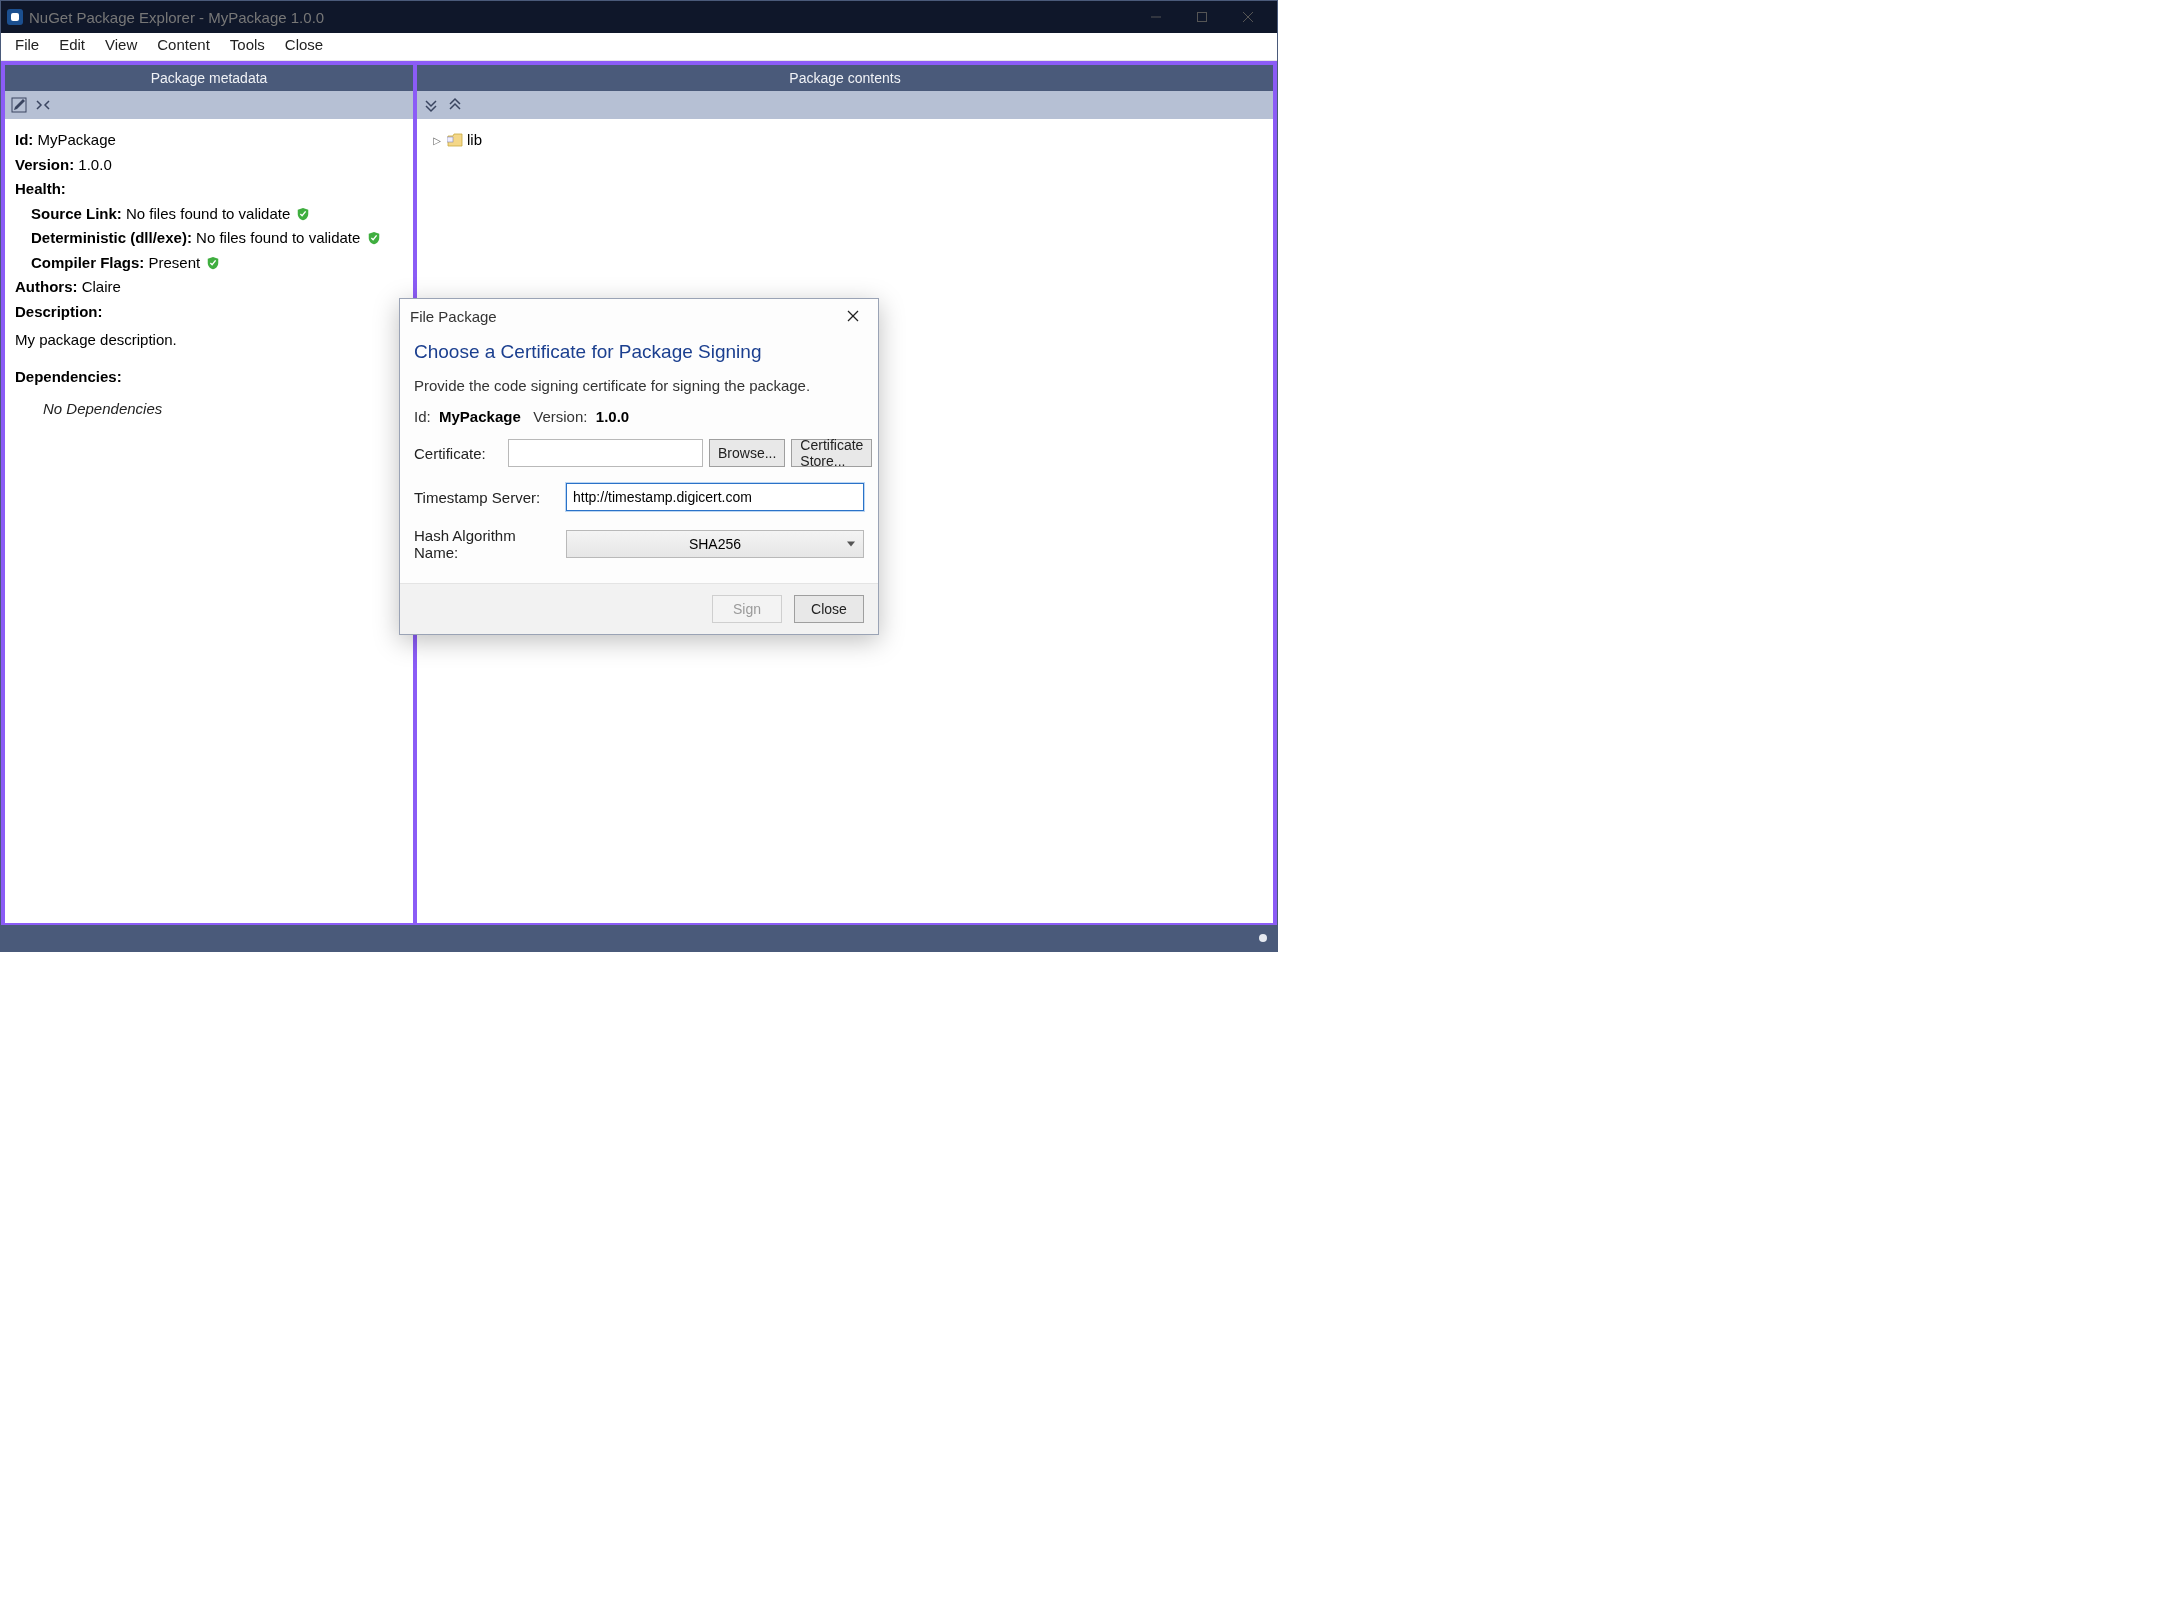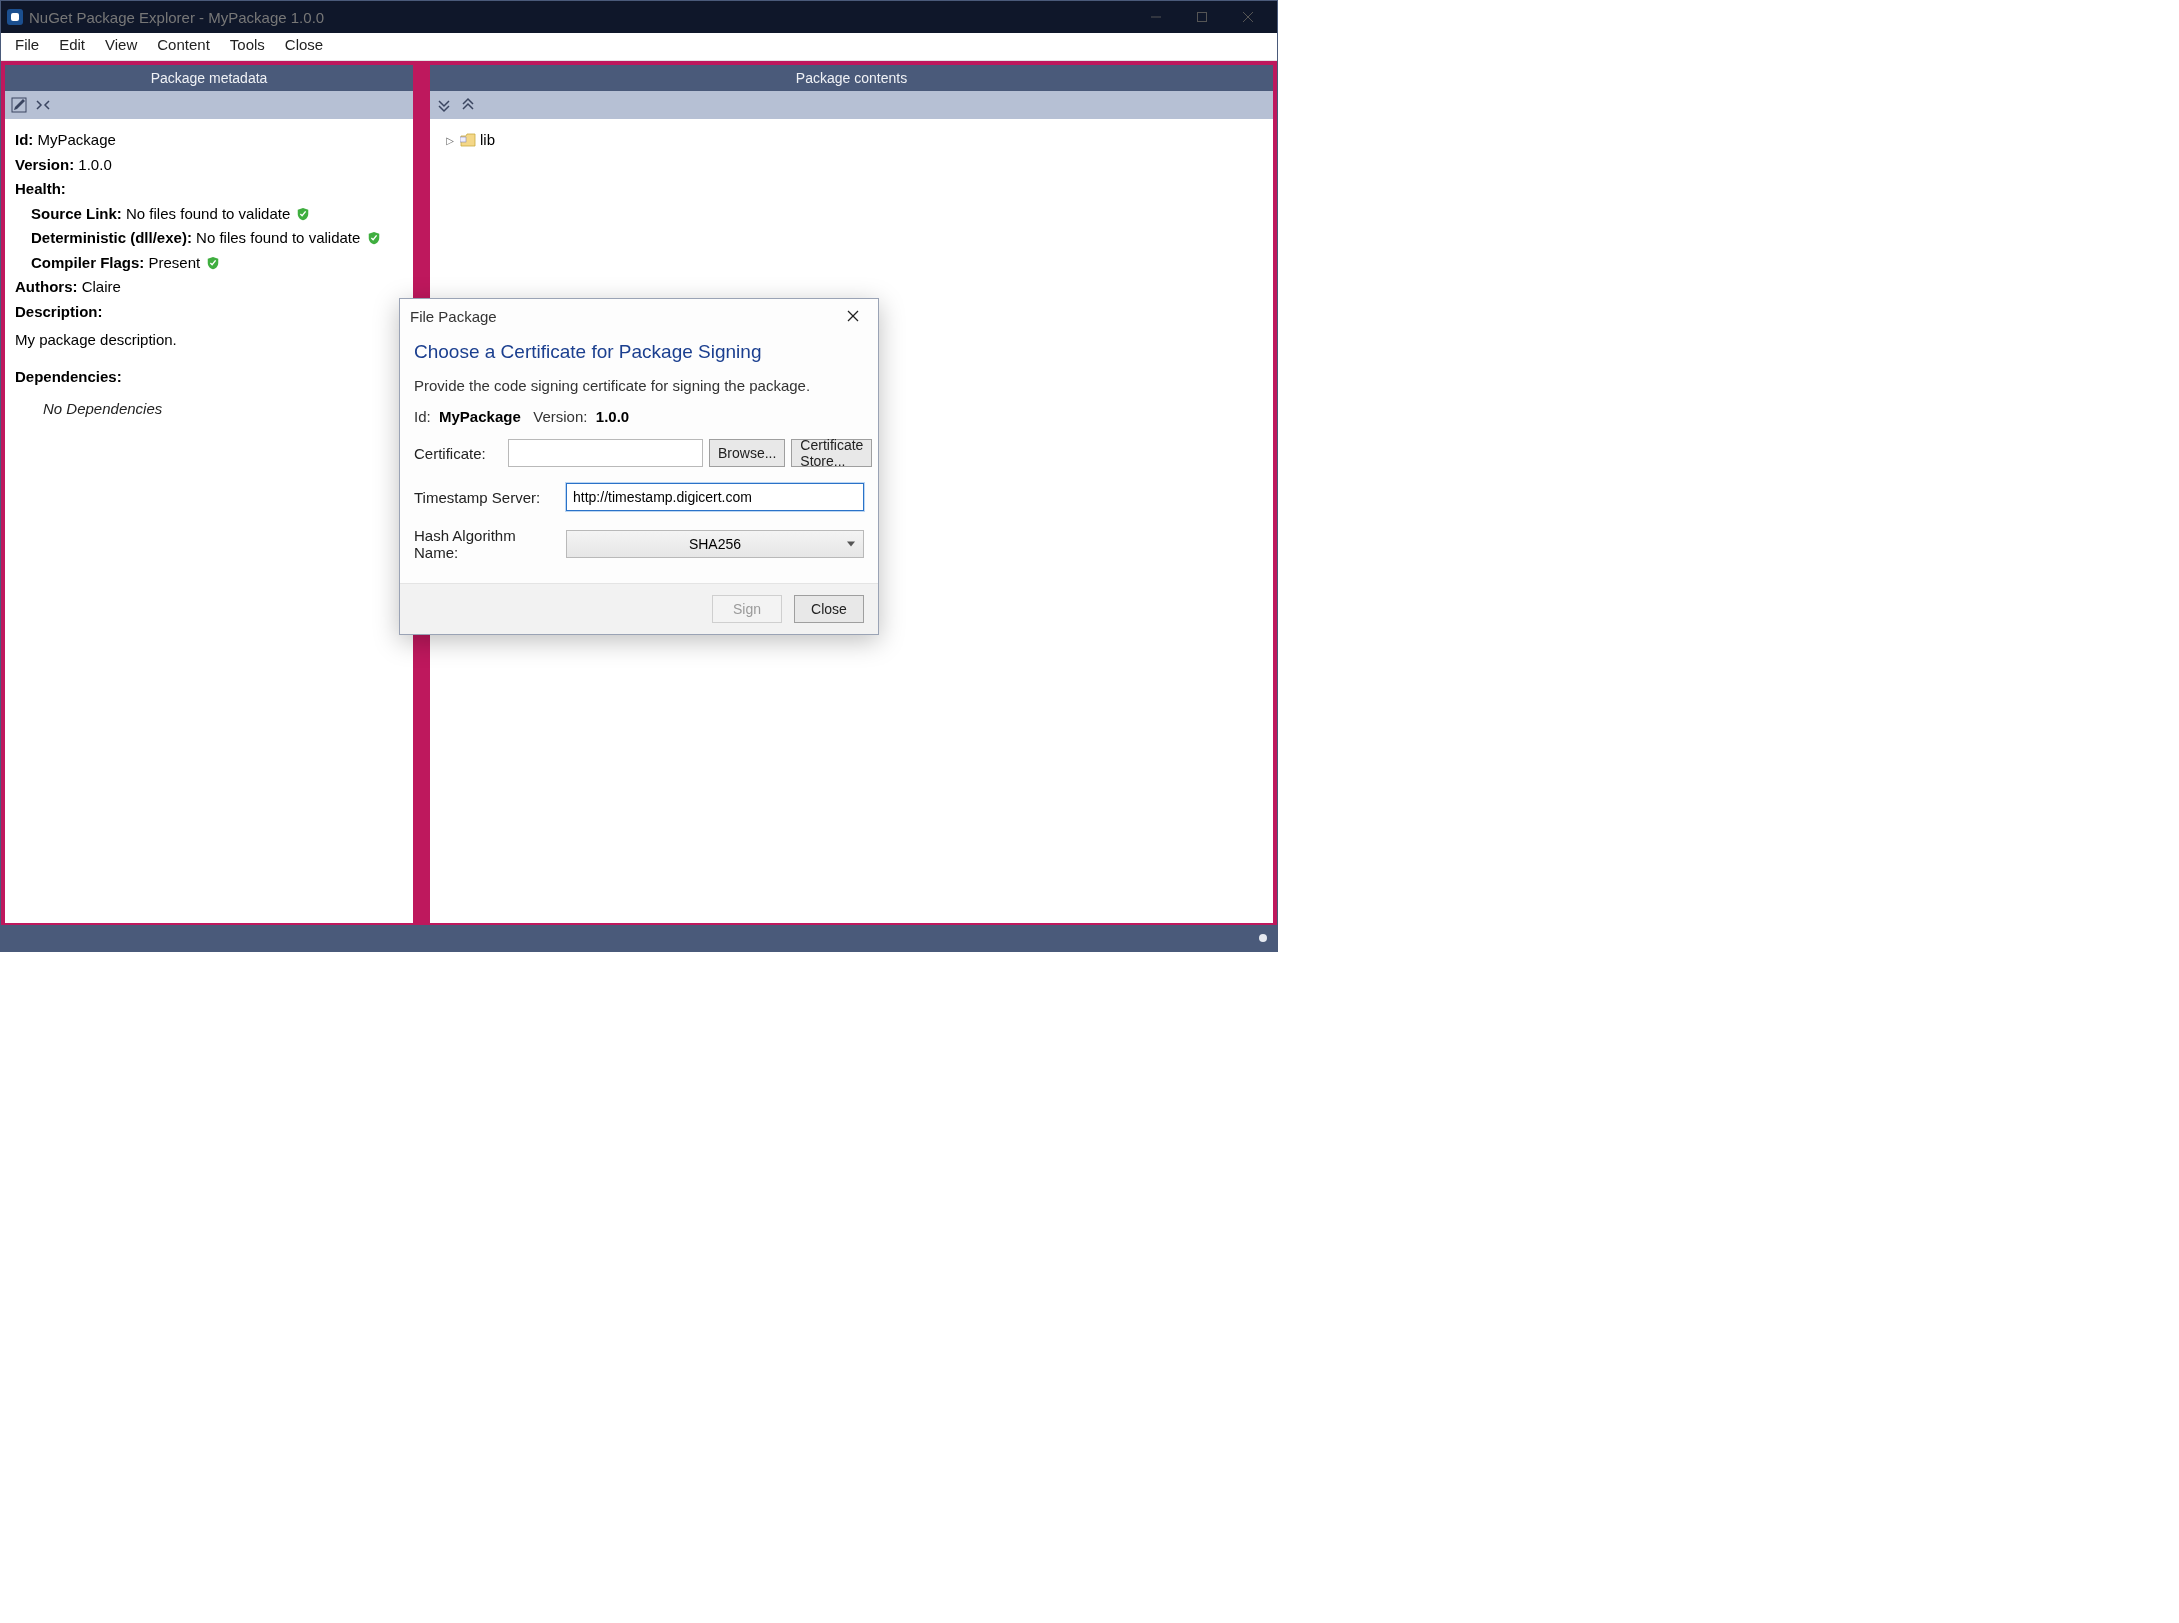--- a/index.html
+++ b/index.html
@@ -62,23 +62,23 @@
     background: #fff;
   }
   .menubar .menu-item {
     padding: 3px 10px;
     color: #222;
   }
   
   .content {
     flex: 1;
     display: flex;
-    gap: 17px;
+    gap: 4px;
     padding: 4px 4px 2px 4px;
-    background: #be185d;
+    background: #8b5cf6;
     min-height: 0;
   }
   .panel {
     display: flex;
     flex-direction: column;
     min-height: 0;
   }
   .panel.left { width: 408px; flex: 0 0 408px; }
   .panel.right { flex: 1; }
   .panel-header {

